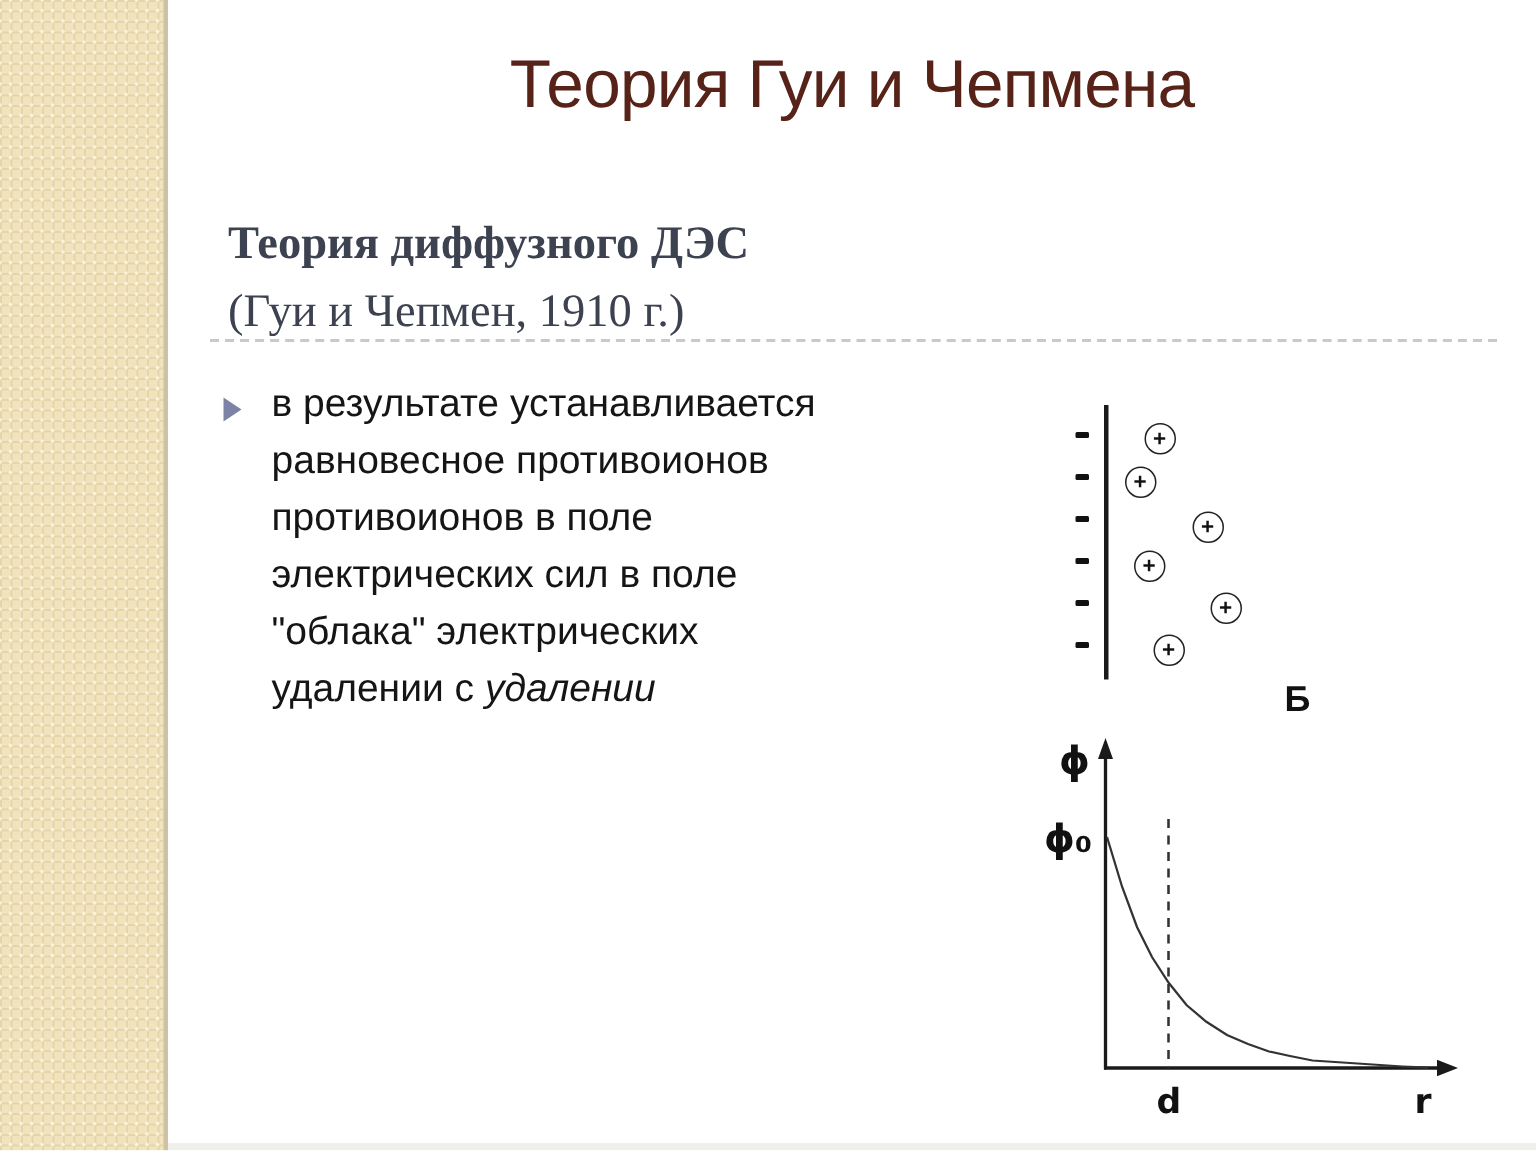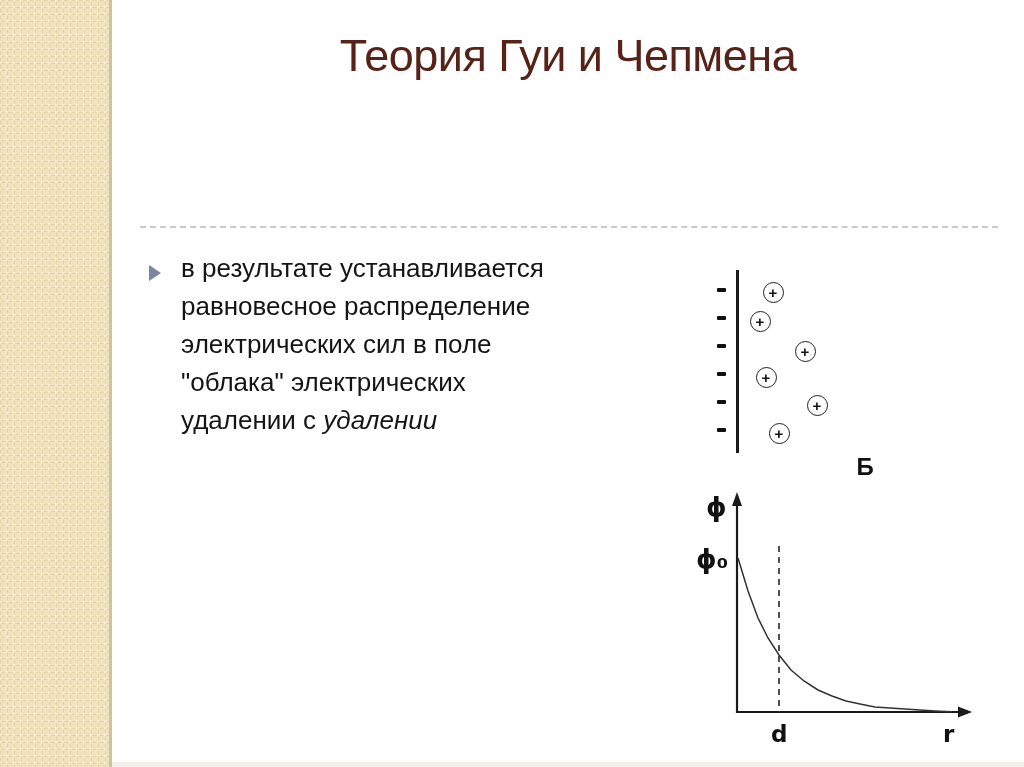--- a/index.html
+++ b/index.html
@@ -76,28 +76,33 @@
 </style>
 </head>
 <body>
 
 <div id="slide">
 
   <div id="side-strip"></div>
 
   <div id="slide-title">Теория Гуи и Чепмена</div>
 
+  <div id="subtitle">
+    <div class="st1">Теория диффузного ДЭС</div>
+    <div class="st2">(Гуи и Чепмен, 1910 г.)</div>
+  </div>
 
   <div id="divider"></div>
 
   <div id="bullet-marker"></div>
 
   <div id="bullet-text">
     <div><span>в результате устанавливается</span></div>
-    <div><span>равновесное распределение</span></div>
+    <div><span>равновесное противоионов</span></div>
+    <div><span>противоионов в поле</span></div>
     <div><span>электрических сил в поле</span></div>
     <div><span>"облака" электрических</span></div>
     <div><span>удалении с </span><em>удалении</em></div>
   </div>
 
   <div id="charges">
     <div class="wall"></div>
     <div id="neg-container">
         <div class="neg" style="left: 16.5px; top: 28.25px;"></div>
         <div class="neg" style="left: 16.5px; top: 56.25px;"></div>

